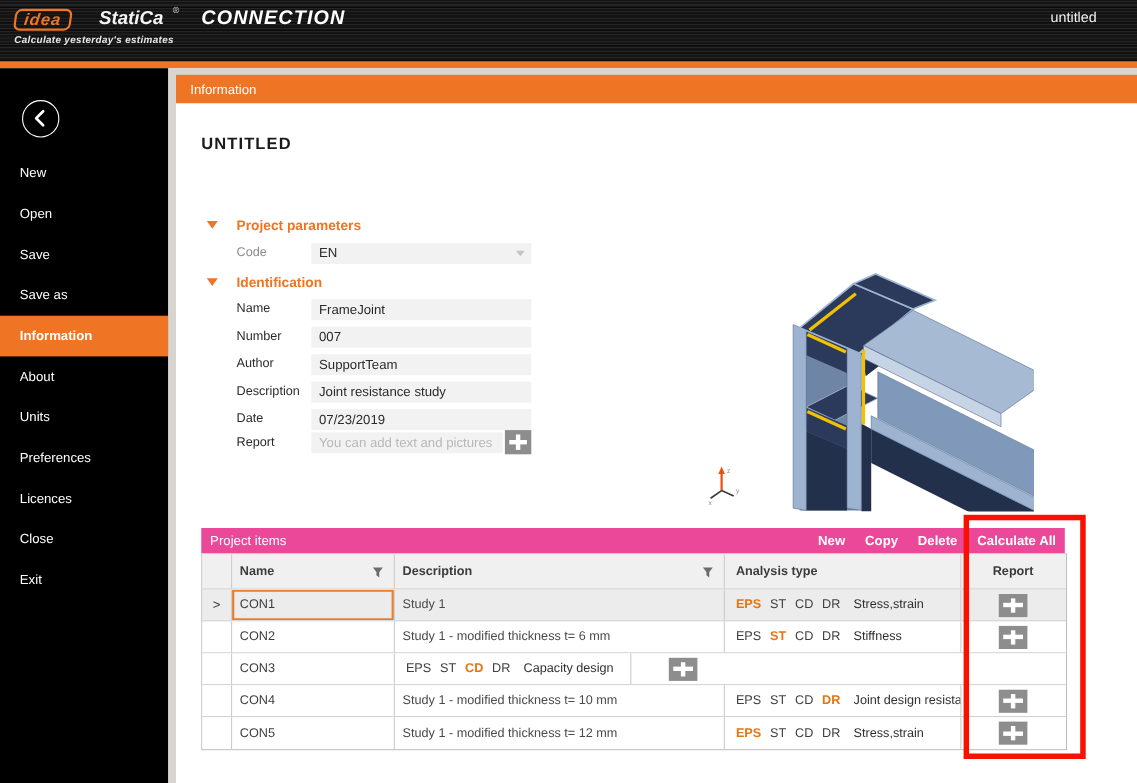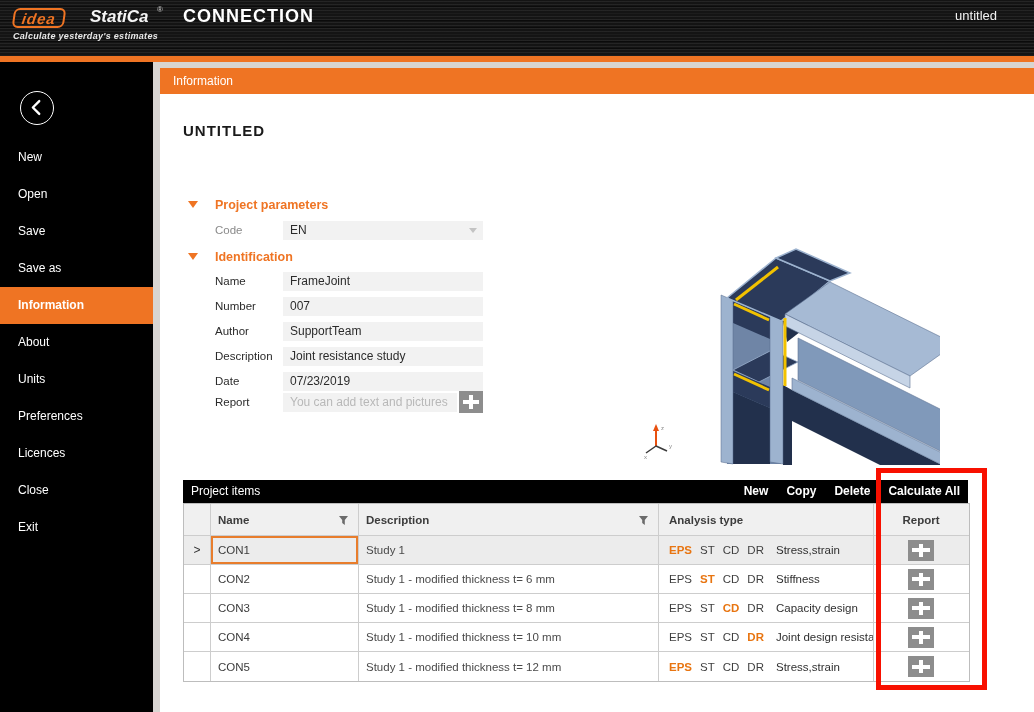--- a/index.html
+++ b/index.html
@@ -12,21 +12,21 @@
     background-image:
       repeating-linear-gradient(0deg, rgba(255,255,255,0.07) 0 1px, transparent 1px 3px),
       repeating-linear-gradient(0deg, rgba(0,0,0,0.45) 0 1px, transparent 1px 7px);
   }
   .logo-box { position:absolute; left:13px; top:8px; padding:0 7px; height:20px; line-height:18px;
     border:2px solid #EF7423; border-radius:6px; color:#EF7423; font-weight:bold; font-style:italic;
     font-size:15px; letter-spacing:1px; transform:skewX(-8deg); }
   .logo-statica { position:absolute; left:90px; top:7px; color:#f5f5f5; font-weight:bold;
     font-style:italic; font-size:17px; }
   .logo-reg { position:absolute; left:157px; top:5px; color:#cfcfcf; font-size:8px; }
-  .product { position:absolute; left:183px; top:6px; color:#fff; font-weight:bold; 
+  .product { position:absolute; left:183px; top:6px; color:#fff; font-weight:bold; font-style:italic;
     font-size:18px; letter-spacing:1px; }
   .tagline { position:absolute; left:13px; top:31px; color:#e8e8e8; font-style:italic;
     font-weight:bold; font-size:9px; letter-spacing:0.3px; }
   .doc-title { position:absolute; right:37px; top:8px; color:#f2f2f2; font-size:13px; }
 
   #orange-stripe { position:absolute; left:0; top:56px; width:1034px; height:6px; background:#EF7423; }
 
   
   #sidebar { position:absolute; left:0; top:62px; width:153px; height:650px; background:#000; }
   .back-btn { position:absolute; left:20px; top:29px; width:34px; height:34px; border:1.5px solid #fff;
@@ -67,21 +67,21 @@
   .cross { position:absolute; inset:0; }
   .cross::before { content:""; position:absolute; left:50%; top:4px; bottom:4px; width:4px;
     margin-left:-2px; background:#fff; }
   .cross::after { content:""; position:absolute; top:50%; left:4px; right:4px; height:4px;
     margin-top:-2px; background:#fff; }
 
   
   #viewport { position:absolute; left:460px; top:146px; width:320px; height:225px; }
 
   
-  #pi-bar { position:absolute; left:23px; top:386px; width:785px; height:23px; background:#000000;
+  #pi-bar { position:absolute; left:23px; top:386px; width:785px; height:23px; background:#ec4899;
     color:#fff; }
   #pi-title { position:absolute; left:8px; top:0; line-height:23px; font-size:12px; }
   #pi-actions { position:absolute; right:8px; top:0; height:23px; display:flex; gap:18px; }
   .pi-action { line-height:23px; font-size:12px; font-weight:bold; cursor:pointer; white-space:nowrap; }
 
   #pi-table { position:absolute; left:23px; top:409px; width:787px; border:1px solid #bdbdbd;
     background:#fff; font-size:11.5px; color:#3c3c3c; }
   .trow { display:flex; height:29px; border-bottom:1px solid #cdcdcd; background:#fff; }
   .trow:last-child { border-bottom:none; }
   .trow.thead { height:32px; background:#F0F0F0; font-weight:bold; }
@@ -330,23 +330,20 @@
                 </div>
     </div>
   </div>
             <div class="trow">
     <div class="c sel">
                 <span class="row-arrow"></span>
               </div>
     <div class="c name">
                 <span>CON3</span>
               </div>
-    <div class="c desc">
-                <span>Study 1 - modified thickness t= 8 mm</span>
-              </div>
     <div class="c anal">
                 <span><span class="code">EPS</span><span class="code">ST</span><span class="code hl">CD</span><span class="code">DR</span></span>
                 <span class="anal-label">Capacity design</span>
               </div>
     <div class="c rep">
       <div class="rep-btn">
                   <span class="cross"></span>
                 </div>
     </div>
   </div>

